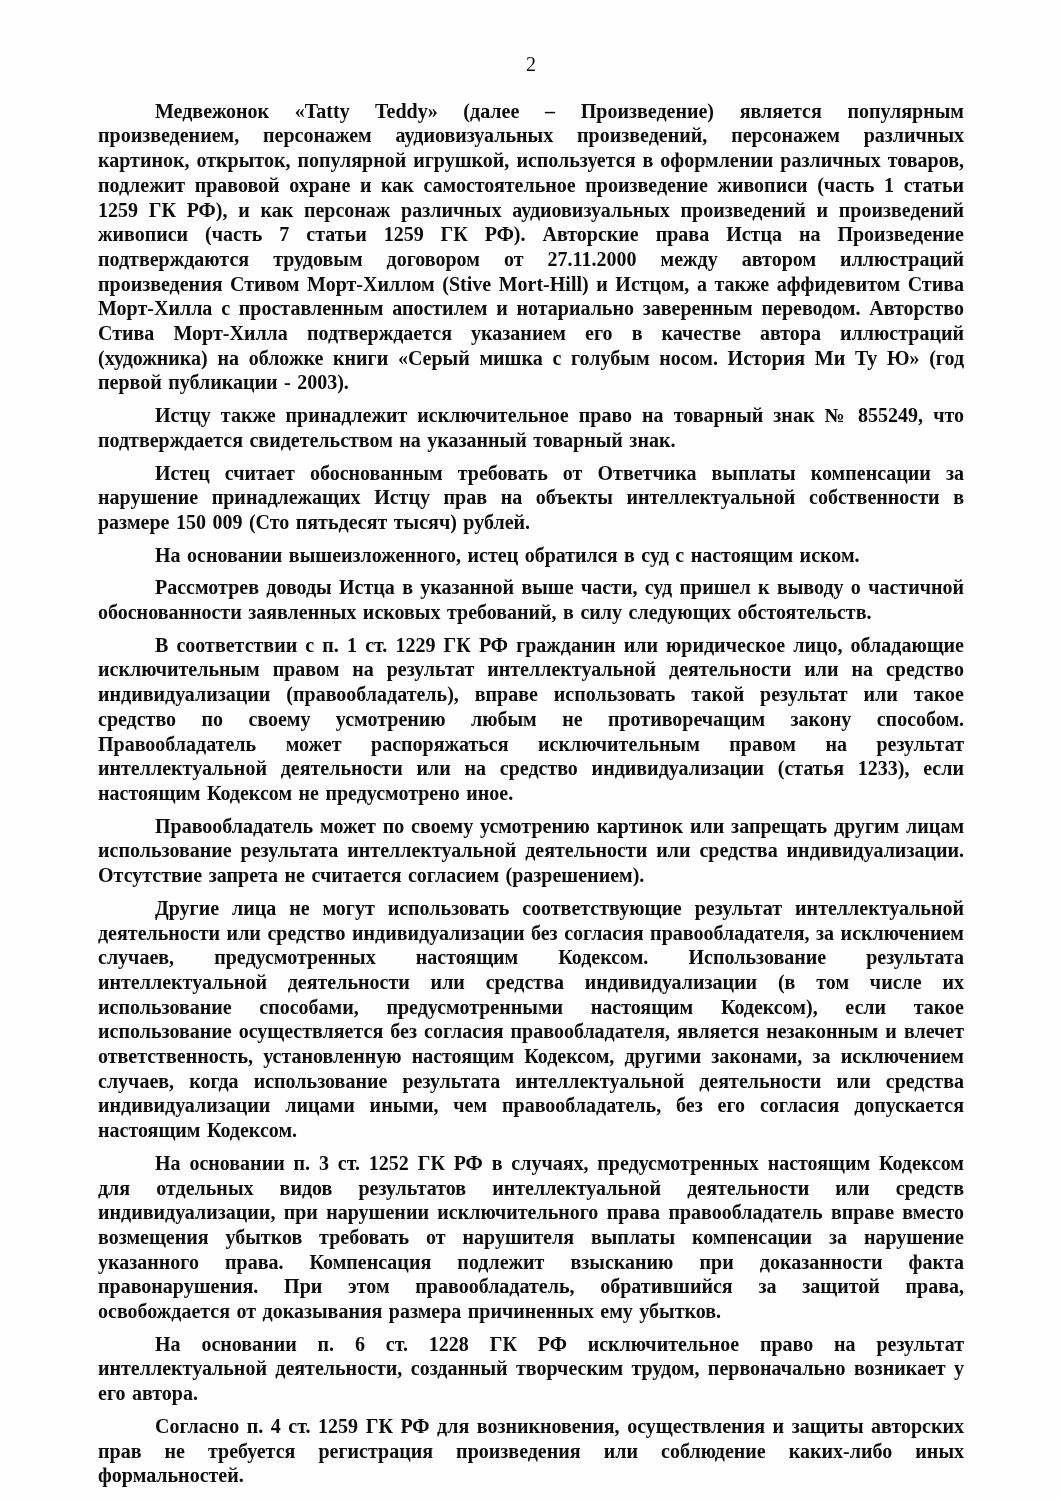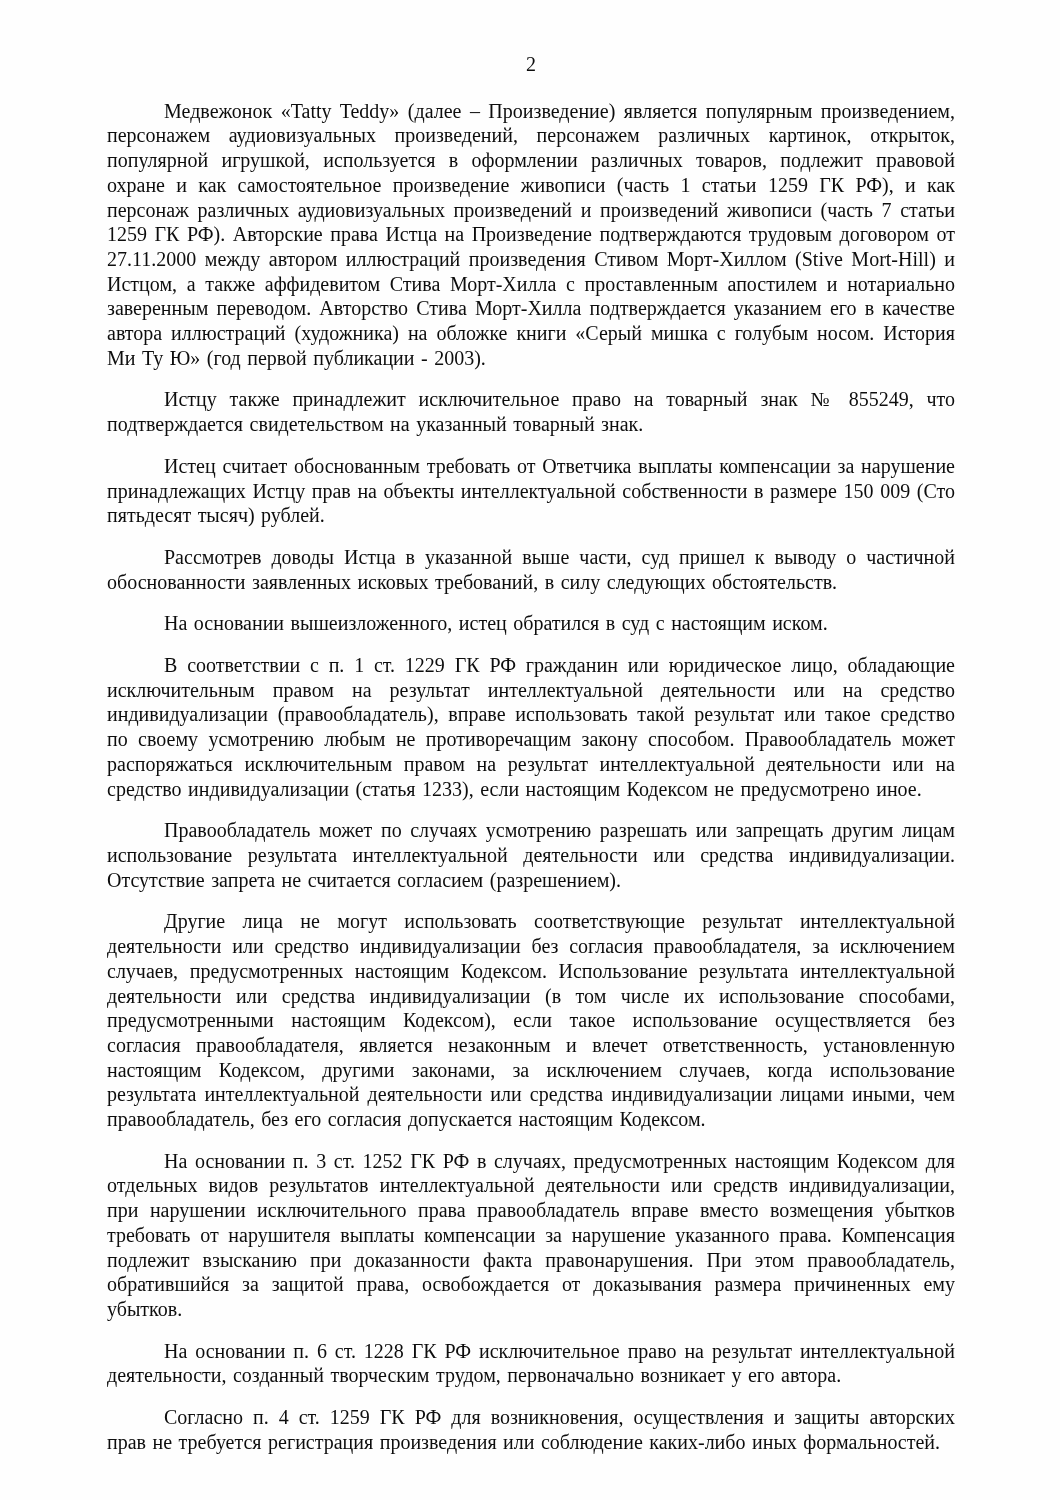--- a/index.html
+++ b/index.html
@@ -23,39 +23,40 @@
     font-family: "Liberation Serif", "DejaVu Serif", serif;
     font-size: 20px;
     line-height: 24.7px;
   }
   .page-number {
     text-align: center;
     margin: 0 0 22px 0;
     font-size: 20px;
   }
   .body-text p {
-    margin: 17px;
+    margin: 8px;
     text-align: justify;
     text-align-last: left;
     text-indent: 57px;
     word-spacing: 1.5px;
+    font-weight: bold;
   }
 </style>
 </head>
 <body>
 
 <div class="page">
   <div class="page-number">2</div>
 
   <div class="body-text">
     <p>Медвежонок «Tatty Teddy» (далее – Произведение) является популярным произведением, персонажем аудиовизуальных произведений, персонажем различных картинок, открыток, популярной игрушкой, используется в оформлении различных товаров, подлежит правовой охране и как самостоятельное произведение живописи (часть 1 статьи 1259 ГК РФ), и как персонаж различных аудиовизуальных произведений и произведений живописи (часть 7 статьи 1259 ГК РФ). Авторские права Истца на Произведение подтверждаются трудовым договором от 27.11.2000 между автором иллюстраций произведения Стивом Морт-Хиллом (Stive Mort-Hill) и Истцом, а также аффидевитом Стива Морт-Хилла с проставленным апостилем и нотариально заверенным переводом. Авторство Стива Морт-Хилла подтверждается указанием его в качестве автора иллюстраций (художника) на обложке книги «Серый мишка с голубым носом. История Ми Ту Ю» (год первой публикации - 2003).</p>
     <p>Истцу также принадлежит исключительное право на товарный знак № 855249, что подтверждается свидетельством на указанный товарный знак.</p>
     <p>Истец считает обоснованным требовать от Ответчика выплаты компенсации за нарушение принадлежащих Истцу прав на объекты интеллектуальной собственности в размере 150 009 (Сто пятьдесят тысяч) рублей.</p>
+    <p>На основании вышеизложенного, истец обратился в суд с настоящим иском.</p>
     <p>Рассмотрев доводы Истца в указанной выше части, суд пришел к выводу о частичной обоснованности заявленных исковых требований, в силу следующих обстоятельств.</p>
-    <p>На основании вышеизложенного, истец обратился в суд с настоящим иском.</p>
     <p>В соответствии с п. 1 ст. 1229 ГК РФ гражданин или юридическое лицо, обладающие исключительным правом на результат интеллектуальной деятельности или на средство индивидуализации (правообладатель), вправе использовать такой результат или такое средство по своему усмотрению любым не противоречащим закону способом. Правообладатель может распоряжаться исключительным правом на результат интеллектуальной деятельности или на средство индивидуализации (статья 1233), если настоящим Кодексом не предусмотрено иное.</p>
-    <p>Правообладатель может по случаях усмотрению разрешать или запрещать другим лицам использование результата интеллектуальной деятельности или средства индивидуализации. Отсутствие запрета не считается согласием (разрешением).</p>
+    <p>Правообладатель может по своему усмотрению картинок или запрещать другим лицам использование результата интеллектуальной деятельности или средства индивидуализации. Отсутствие запрета не считается согласием (разрешением).</p>
     <p>Другие лица не могут использовать соответствующие результат интеллектуальной деятельности или средство индивидуализации без согласия правообладателя, за исключением случаев, предусмотренных настоящим Кодексом. Использование результата интеллектуальной деятельности или средства индивидуализации (в том числе их использование способами, предусмотренными настоящим Кодексом), если такое использование осуществляется без согласия правообладателя, является незаконным и влечет ответственность, установленную настоящим Кодексом, другими законами, за исключением случаев, когда использование результата интеллектуальной деятельности или средства индивидуализации лицами иными, чем правообладатель, без его согласия допускается настоящим Кодексом.</p>
     <p>На основании п. 3 ст. 1252 ГК РФ в случаях, предусмотренных настоящим Кодексом для отдельных видов результатов интеллектуальной деятельности или средств индивидуализации, при нарушении исключительного права правообладатель вправе вместо возмещения убытков требовать от нарушителя выплаты компенсации за нарушение указанного права. Компенсация подлежит взысканию при доказанности факта правонарушения. При этом правообладатель, обратившийся за защитой права, освобождается от доказывания размера причиненных ему убытков.</p>
     <p>На основании п. 6 ст. 1228 ГК РФ исключительное право на результат интеллектуальной деятельности, созданный творческим трудом, первоначально возникает у его автора.</p>
     <p>Согласно п. 4 ст. 1259 ГК РФ для возникновения, осуществления и защиты авторских прав не требуется регистрация произведения или соблюдение каких-либо иных формальностей.</p>
   </div>
 </div>
 
 </body></html>

